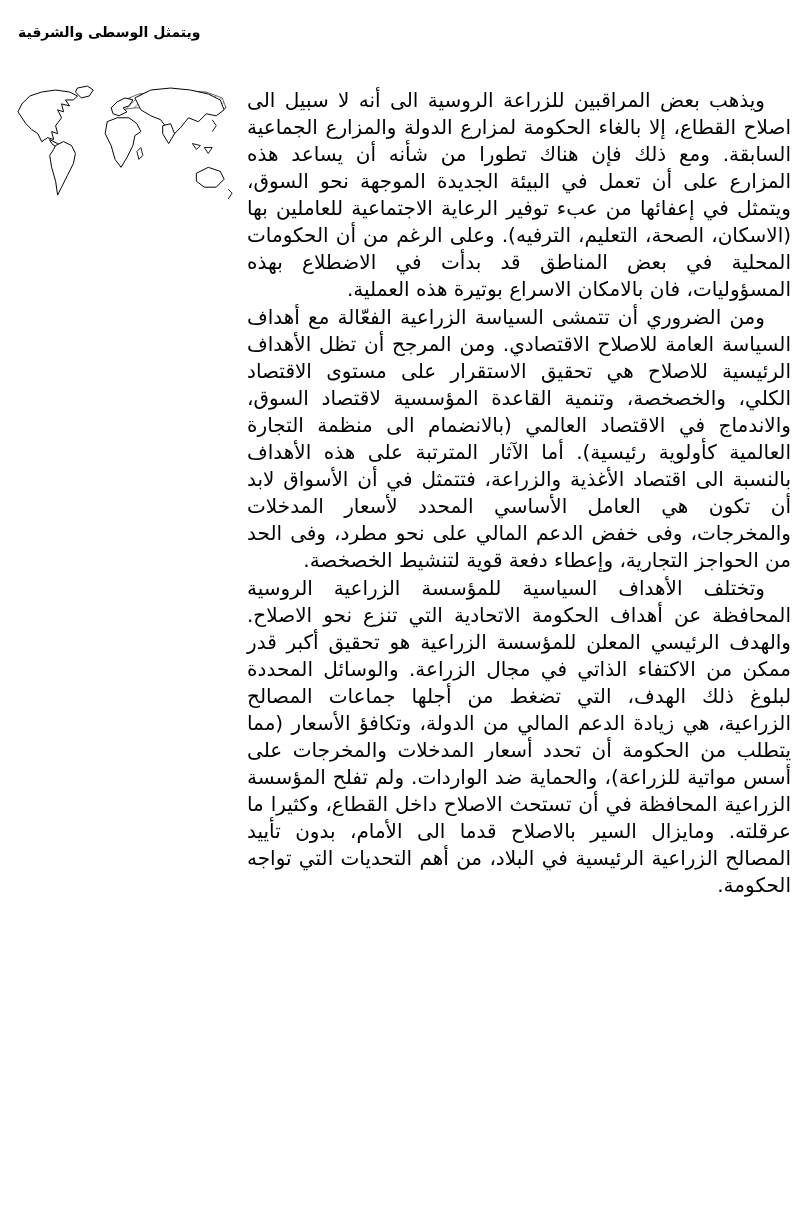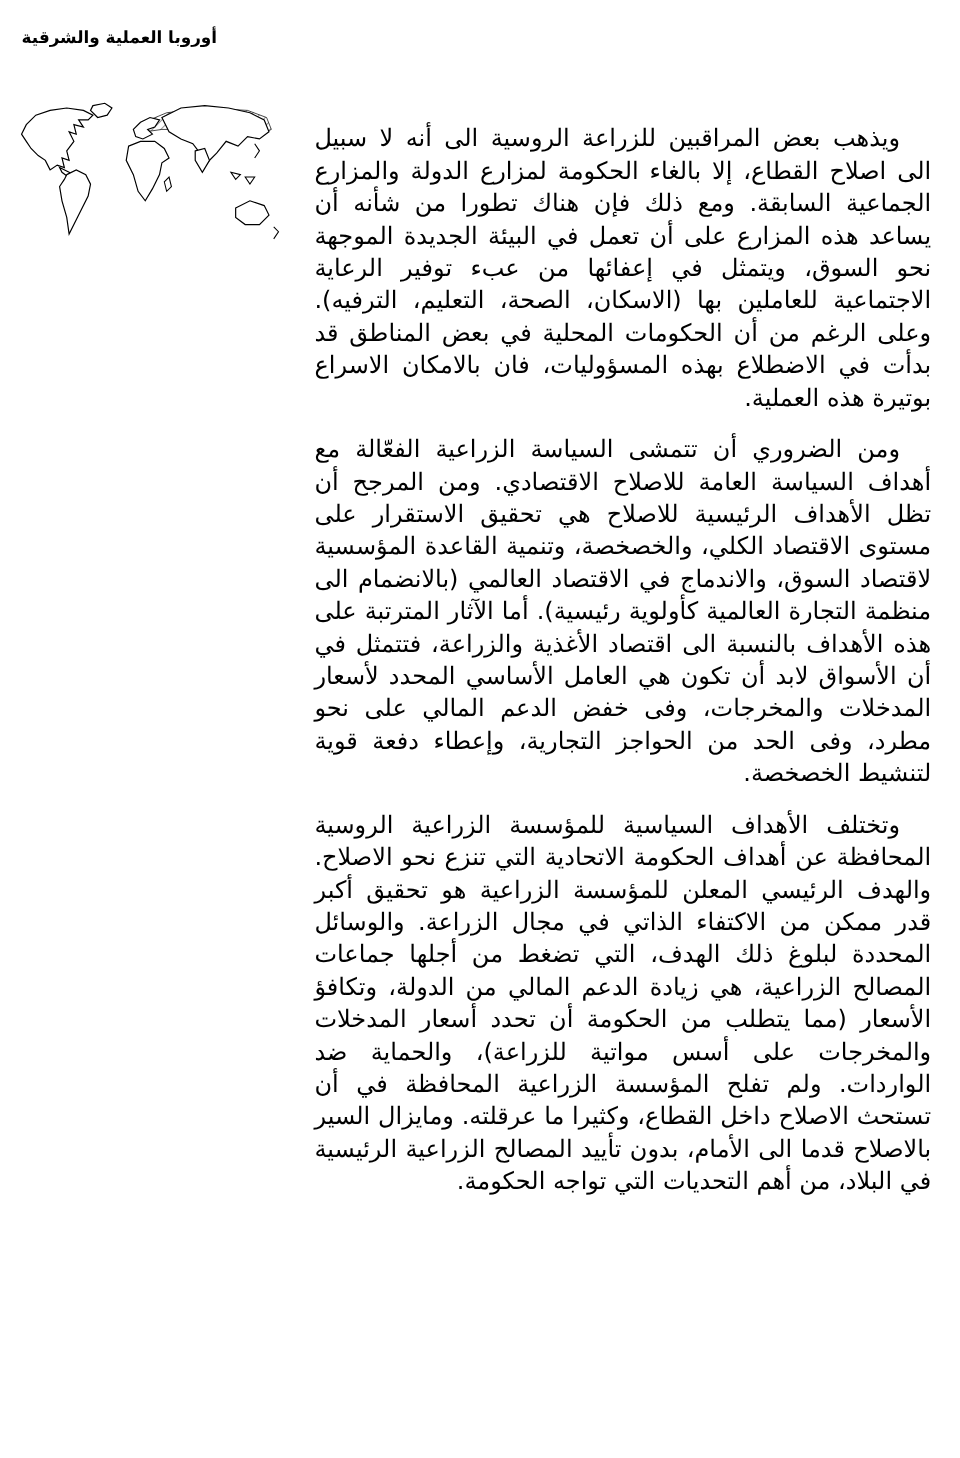--- a/index.html
+++ b/index.html
@@ -36,31 +36,31 @@
     top:86px;
     left:246px;
     width:546px;
     direction:rtl;
     text-align:justify;
     font-size:20px;
     line-height:27px;
     color:#000;
   }
   .article p{
-    margin:16px;
+    margin:1px;
     padding:0;
     text-indent:26px;
   }
 </style>
 </head>
 <body>
 
 <div class="page">
 
-  <h1 class="section-title">أوروبا العملية والشرقية</h1>
+  <h1 class="section-title">ويتمثل الوسطى والشرقية</h1>
 
   <div class="map-wrap">
     <svg viewBox="0 0 230 135" xmlns="http://www.w3.org/2000/svg">
       <defs>
         <pattern id="hatch" width="5" height="5" patternUnits="userSpaceOnUse" patternTransform="rotate(45)">
           <line x1="0" y1="0" x2="0" y2="5" stroke="#000" stroke-width="0.7"></line>
         </pattern>
       </defs>
 
       <path d="M104,22 L128,12 L160,8 L196,10 L212,16 L216,26 L204,32 L180,30 L150,26 L124,26 L110,28 Z" fill="url(#hatch)" stroke="#000" stroke-width="0.6"></path>

